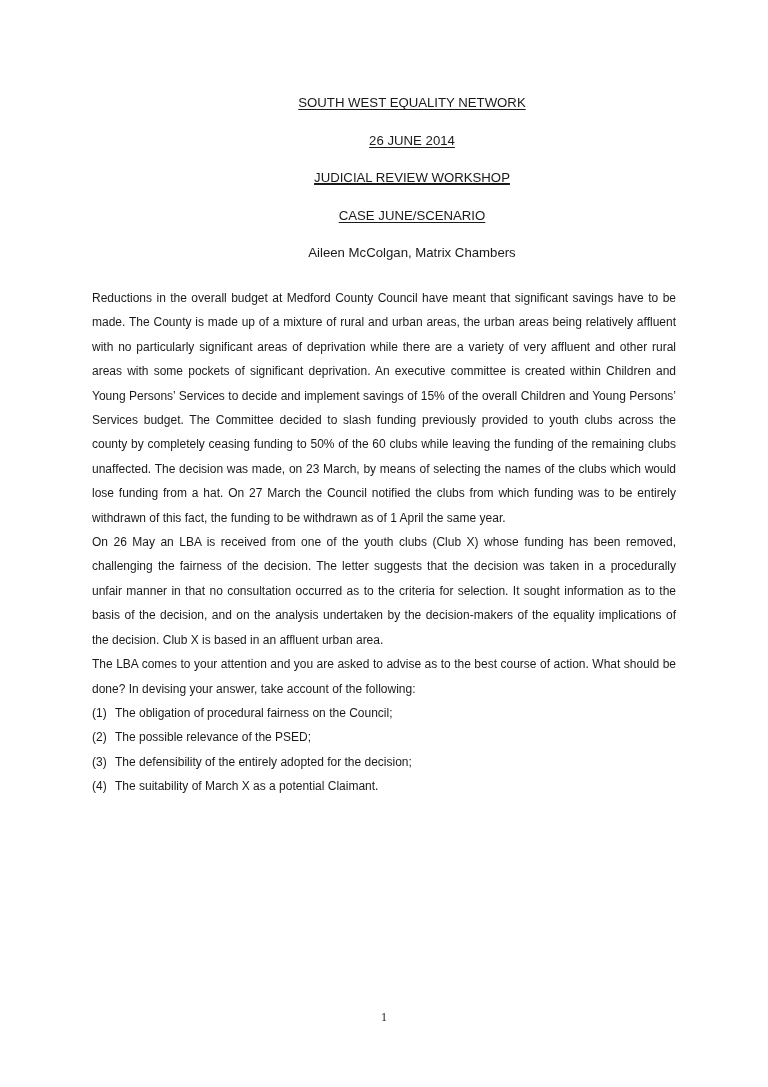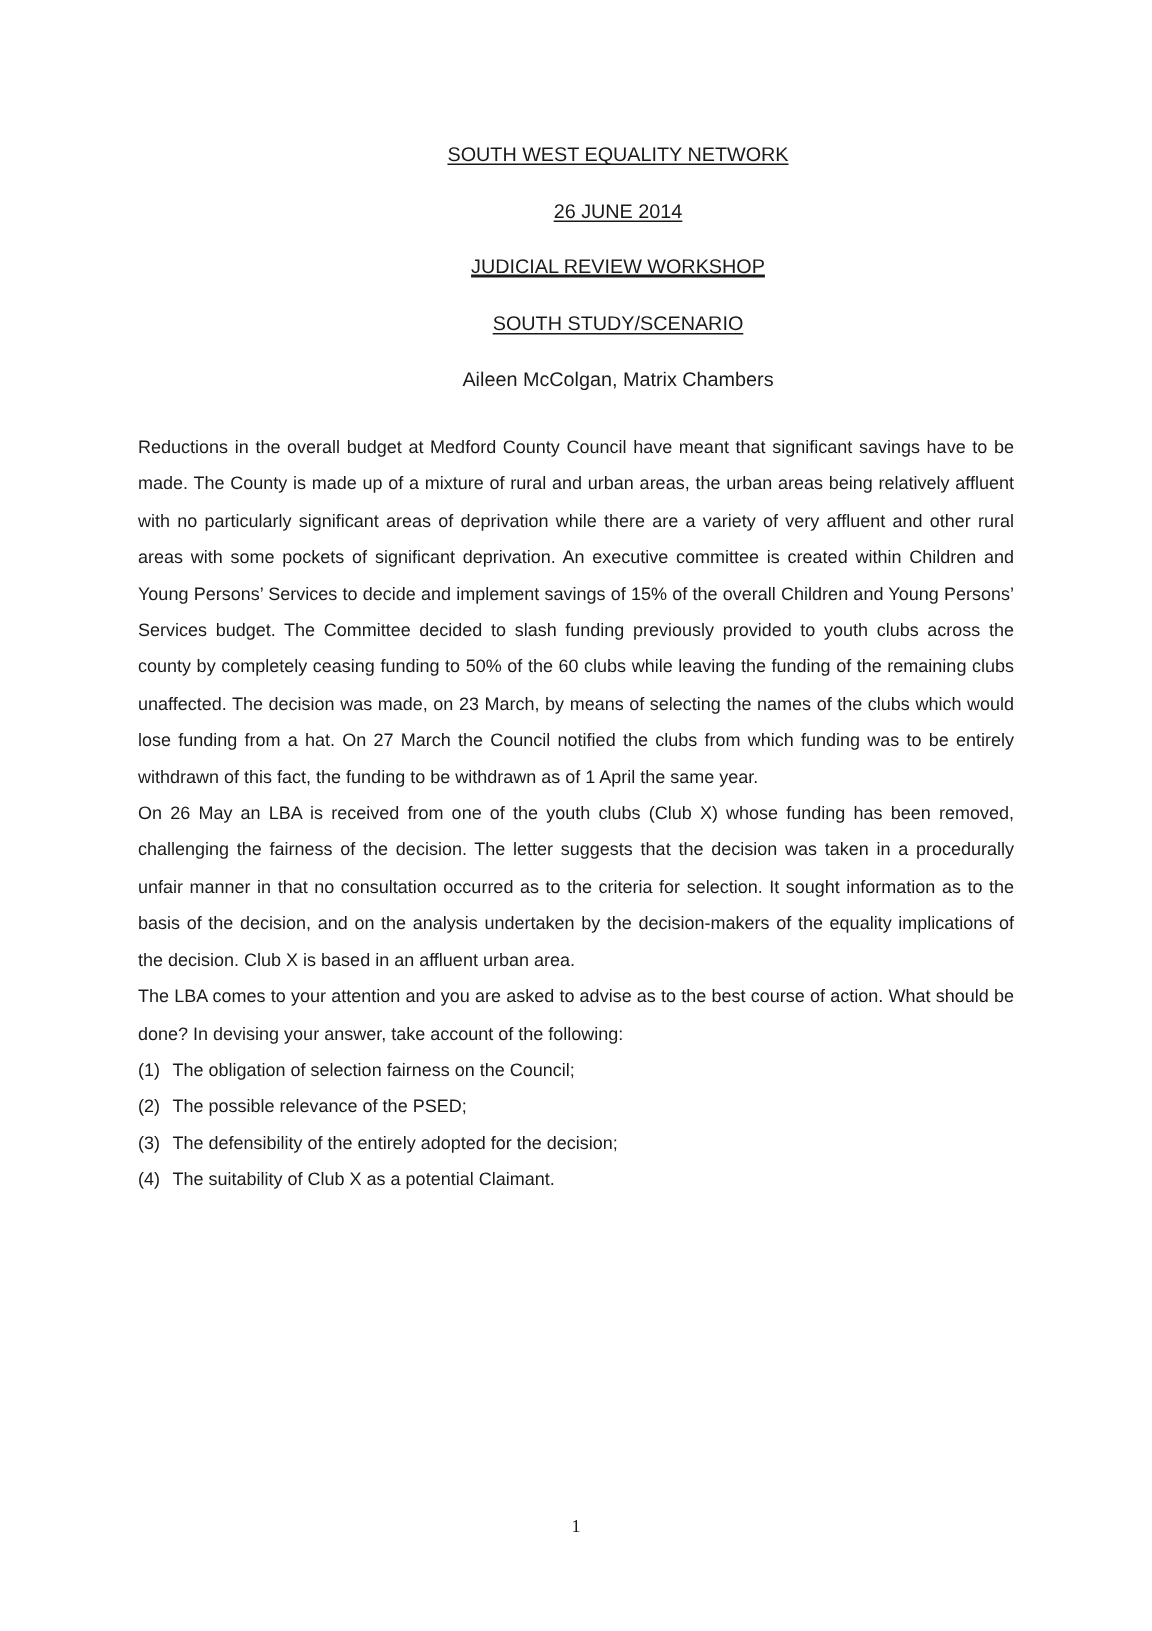--- a/index.html
+++ b/index.html
@@ -25,44 +25,44 @@
   <div class="hdr u" style="top:95px;">
     <span>SOUTH WEST EQUALITY NETWORK</span>
   </div>
   <div class="hdr u" style="top:133px;">
     <span>26 JUNE 2014</span>
   </div>
   <div class="hdr u" style="top:170px;text-decoration:underline;">
     <span>JUDICIAL REVIEW WORKSHOP</span>
   </div>
   <div class="hdr u" style="top:208px;">
-    <span>SOUTH STUDY/SCENARIO</span>
+    <span>CASE JUNE/SCENARIO</span>
   </div>
   <div class="hdr" style="top:245px;">
     <span>Aileen McColgan, Matrix Chambers</span>
   </div>
 
   <div class="body">
     <p class="para">Reductions in the overall budget at Medford County Council have meant that significant savings have to be made. The County is made up of a mixture of rural and urban areas, the urban areas being relatively affluent with no particularly significant areas of deprivation while there are a variety of very affluent and other rural areas with some pockets of significant deprivation. An executive committee is created within Children and Young Persons’ Services to decide and implement savings of 15% of the overall Children and Young Persons’ Services budget. The Committee decided to slash funding previously provided to youth clubs across the county by completely ceasing funding to 50% of the 60 clubs while leaving the funding of the remaining clubs unaffected. The decision was made, on 23 March, by means of selecting the names of the clubs which would lose funding from a hat. On 27 March the Council notified the clubs from which funding was to be entirely withdrawn of this fact, the funding to be withdrawn as of 1 April the same year.</p>
     <p class="para">On 26 May an LBA is received from one of the youth clubs (Club X) whose funding has been removed, challenging the fairness of the decision. The letter suggests that the decision was taken in a procedurally unfair manner in that no consultation occurred as to the criteria for selection. It sought information as to the basis of the decision, and on the analysis undertaken by the decision-makers of the equality implications of the decision. Club X is based in an affluent urban area.</p>
     <p class="para">The LBA comes to your attention and you are asked to advise as to the best course of action. What should be done? In devising your answer, take account of the following:</p>
     <ul class="list">
       <li>
         <span class="num">(1)</span>
-        <span>The obligation of selection fairness on the Council;</span>
+        <span>The obligation of procedural fairness on the Council;</span>
       </li>
       <li>
         <span class="num">(2)</span>
         <span>The possible relevance of the PSED;</span>
       </li>
       <li>
         <span class="num">(3)</span>
         <span>The defensibility of the entirely adopted for the decision;</span>
       </li>
       <li>
         <span class="num">(4)</span>
-        <span>The suitability of Club X as a potential Claimant.</span>
+        <span>The suitability of March X as a potential Claimant.</span>
       </li>
     </ul>
   </div>
 
   <div class="pageno">1</div>
 </div>
 
 </body></html>

